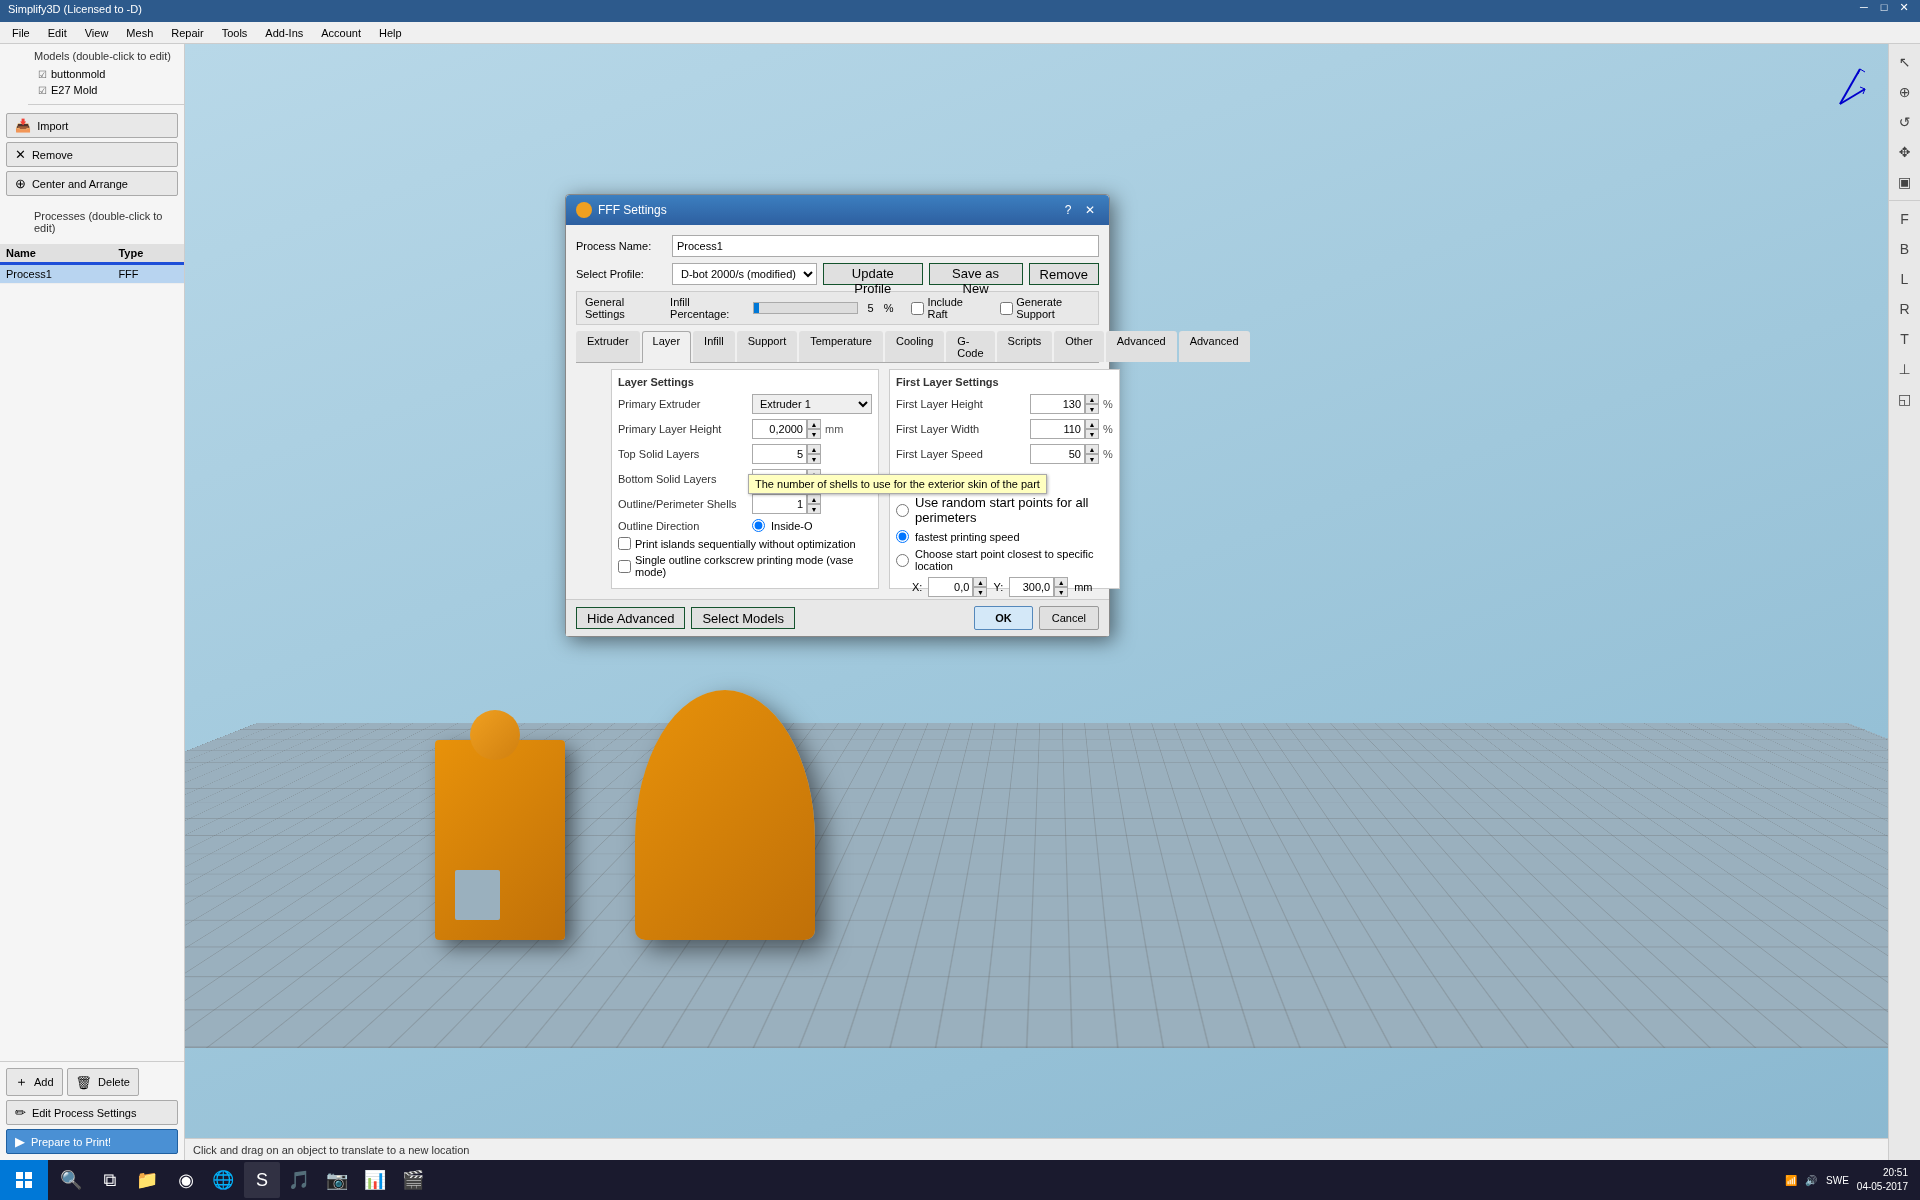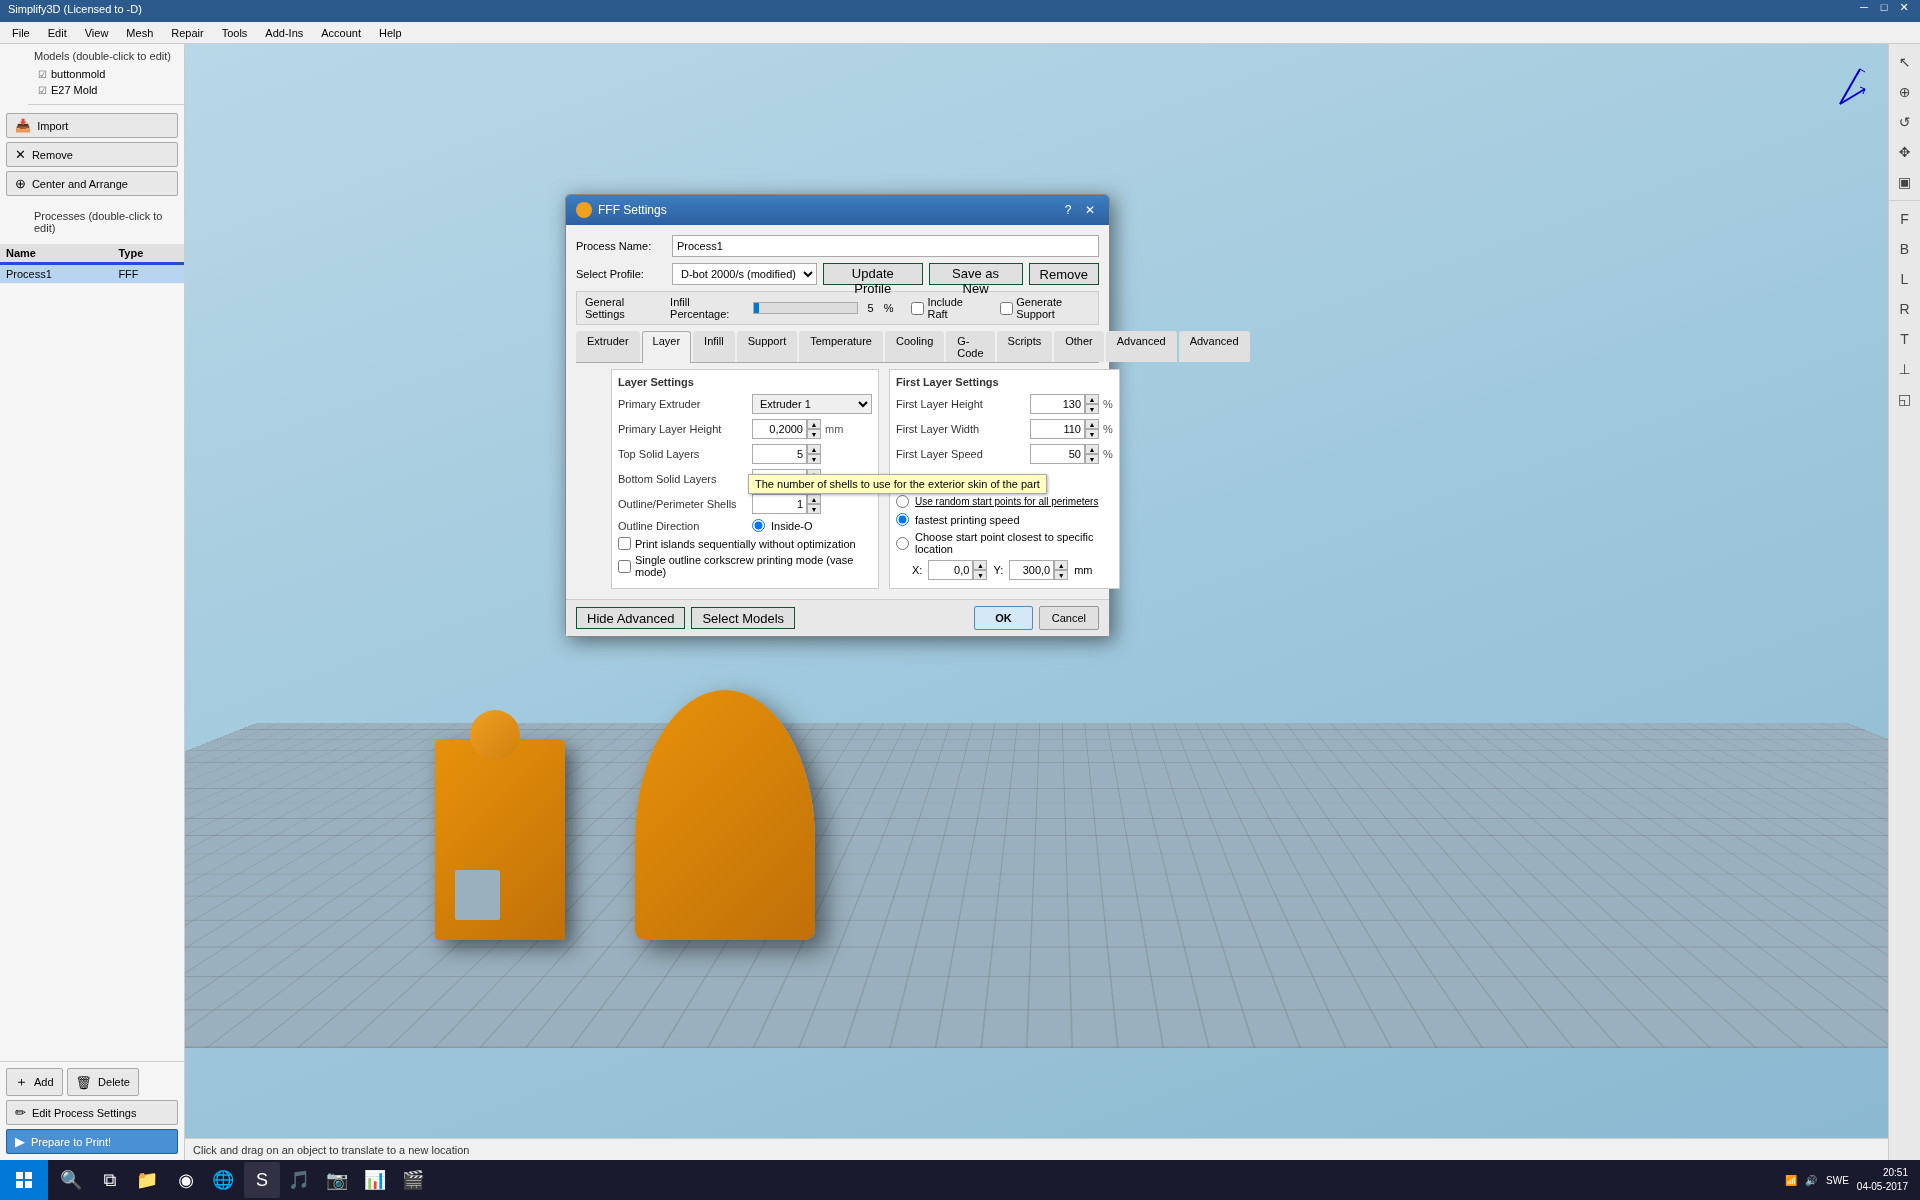--- a/index.html
+++ b/index.html
@@ -921,21 +921,21 @@
             </div>
             <span class="form-unit">%</span>
           </div>
 
           <div style="height:8px;"></div>
 
           <div class="section-title">Start Points</div>
 
           <div class="radio-group form-row">
             <input type="radio" name="start_pt" style="">
-            <span style="font-size:10px;text-decoration:underline;">Use random start points for all perimeters</span>
+            <span style="font-size:13px;">Use random start points for all perimeters</span>
           </div>
 
           <div class="radio-group form-row">
             <input type="radio" name="start_pt" checked="" style="">
             <span style="font-size:11px;">fastest printing speed</span>
           </div>
 
           <div class="radio-group form-row">
             <input type="radio" name="start_pt" style="">
             <span style="font-size:11px;">Choose start point closest to specific location</span>

